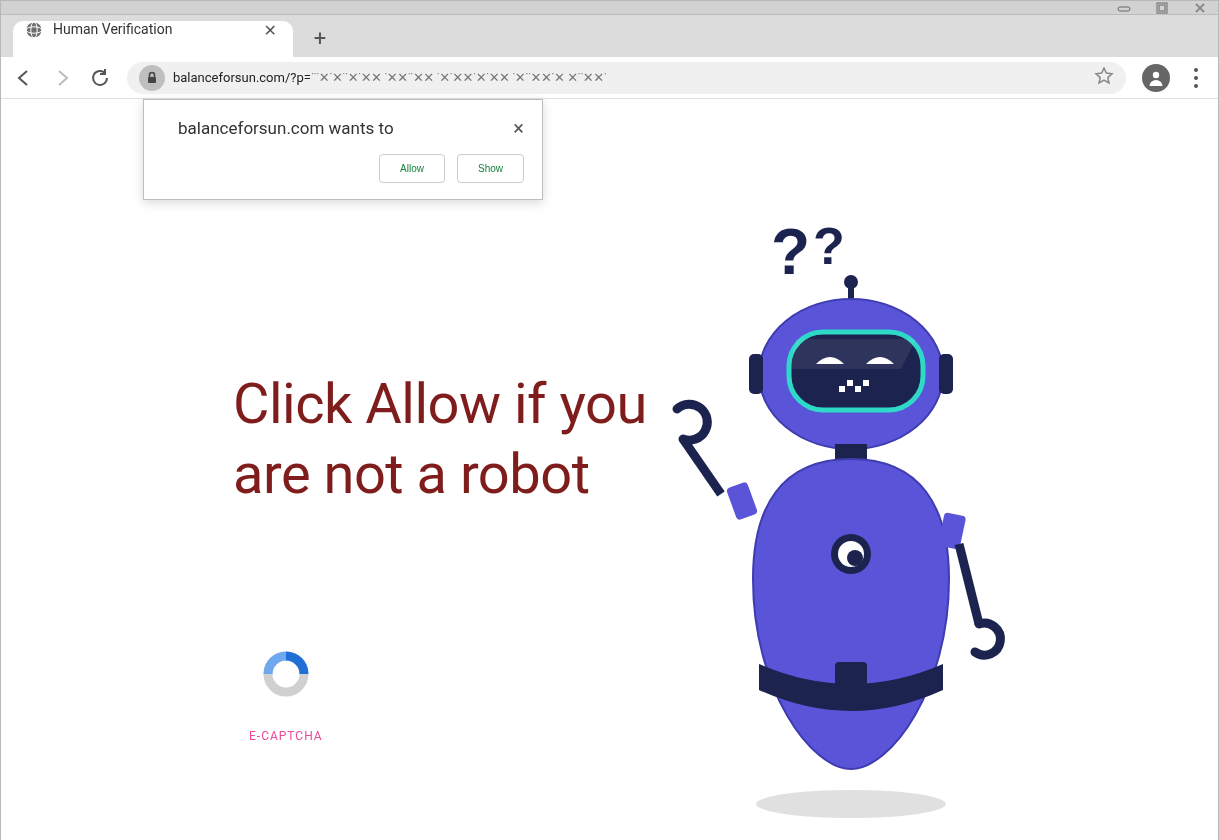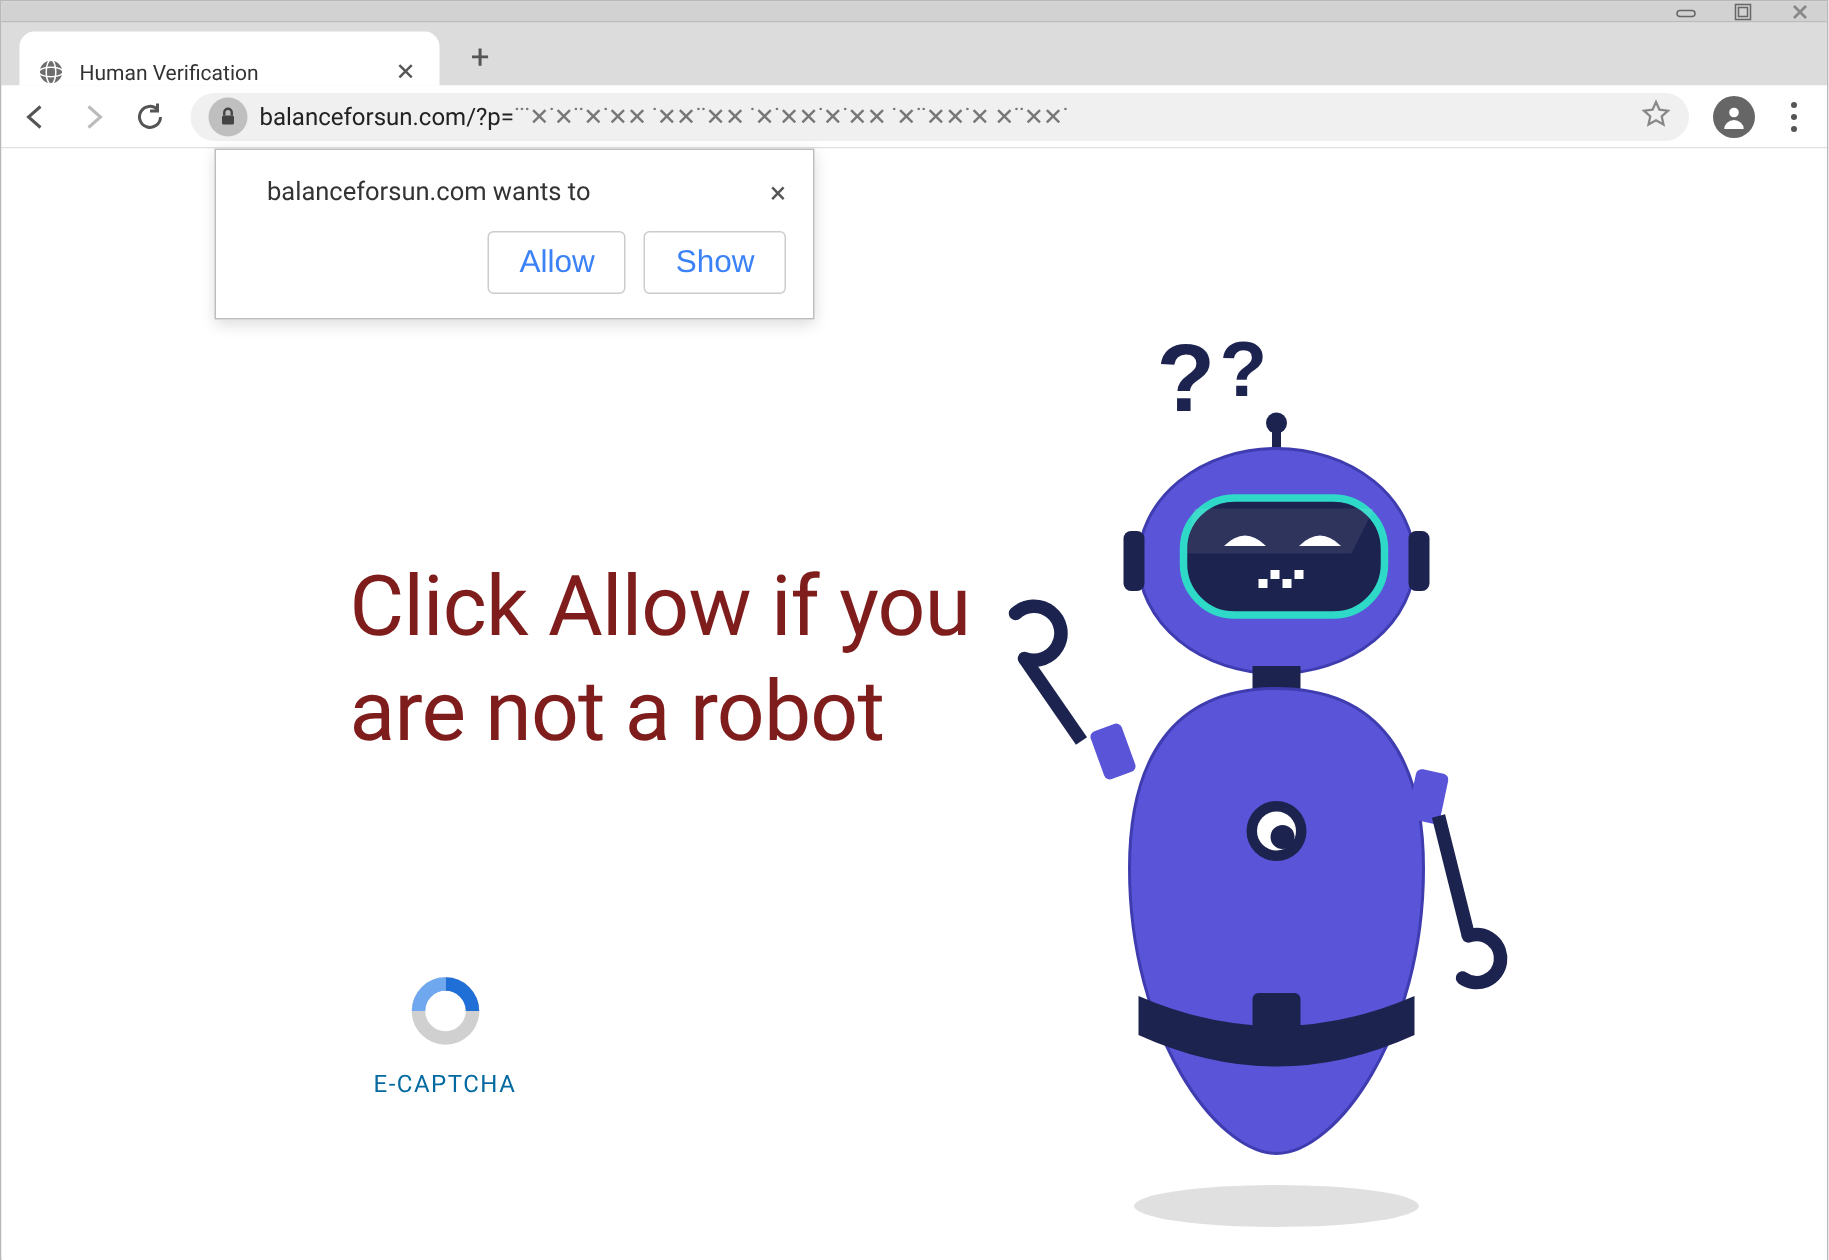--- a/index.html
+++ b/index.html
@@ -40,21 +40,21 @@
   display: flex;
   align-items: flex-end;
   padding-left: 12px;
 }
 .tab {
   background: #fff;
   height: 36px;
   width: 280px;
   border-radius: 10px 10px 0 0;
   display: flex;
-  align-items: flex-end;
+  align-items: flex-start;
   padding: 0 12px;
   gap: 10px;
   font-size: 14px;
   color: #333;
 }
 .tab .favicon { width: 18px; height: 18px; }
 .tab .title { flex: 1; white-space: nowrap; overflow: hidden; text-overflow: ellipsis; }
 .tab .close { color: #555; font-size: 16px; padding: 0 4px; }
 .newtab {
   width: 34px; height: 34px;
@@ -79,21 +79,21 @@
 .addressbar {
   flex: 1;
   height: 32px;
   background: #f0f0f0;
   border-radius: 16px;
   display: flex;
   align-items: center;
   padding: 12px 12px;
   gap: 8px;
   color: #222;
-  font-size: 16px;
+  font-size: 13px;
 }
 .addressbar .lock {
   width: 26px; height: 26px;
   background: #bfbfbf;
   border-radius: 50%;
   display: flex; align-items: center; justify-content: center;
 }
 .addressbar .url { flex: 1; white-space: nowrap; overflow: hidden; }
 .addressbar .url .obs { color: #777; letter-spacing: -0.5px; }
 .addressbar .star { color: #888; }
@@ -129,22 +129,22 @@
   display: flex; align-items: center; gap: 18px;
   font-size: 15px; color: #333;
   margin-bottom: 24px;
 }
 .perm-dialog .pd-actions {
   display: flex; justify-content: flex-end; gap: 12px;
 }
 .perm-dialog .pd-btn {
   border: 1px solid #ccc;
   background: #fff;
-  color: #3b82f6;
-  font-size: 21px;
+  color: #15803d;
+  font-size: 10px;
   padding: 8px 20px;
   border-radius: 4px;
 }
 
 .headline {
   position: absolute;
   left: 232px; top: 270px;
   width: 420px;
   font-size: 56px;
   font-weight: 400;
@@ -152,24 +152,24 @@
   line-height: 1.25;
   letter-spacing: -0.5px;
 }
 
 .captcha {
   position: absolute;
   left: 248px; top: 550px;
   text-align: center;
 }
 .captcha .c-label {
-  margin-top: 10px;
-  font-size: 16px;
+  margin-top: 26px;
+  font-size: 12px;
   letter-spacing: 1px;
-  color: #0369a1;
+  color: #ec4899;
 }
 
 .robot {
   position: absolute;
   left: 640px; top: 105px;
   width: 380px; height: 620px;
 }
 .robot svg { width: 100%; height: 100%; }
 </style>
 </head>

